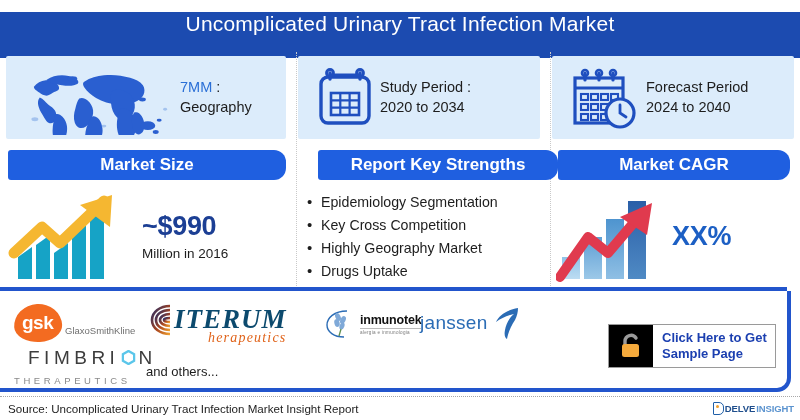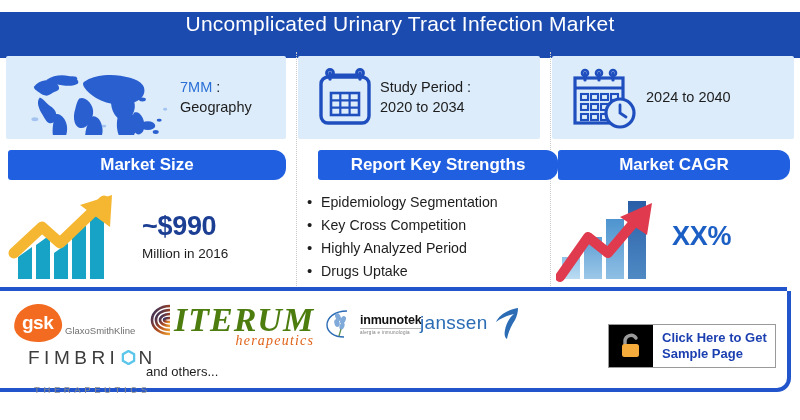--- a/index.html
+++ b/index.html
@@ -108,21 +108,21 @@
   }
   .gsk-blob span { color:#fff; font-size:19px; font-weight:700; letter-spacing:-.5px; transform:rotate(3deg); }
   .gsk-name { color:#6f6f6f; font-size:9.5px; margin-left:3px; margin-top:14px; }
 
   
   .iterum-wrap { left:140px; top:12px; }
   .iterum-swirl { width:32px; height:34px; }
   .iterum-txt { margin-left:2px; position:relative; }
   .iterum-main {
     font-family:"Liberation Serif", serif; font-style:italic; font-weight:700;
-    font-size:34px; color:#4d7c0f; letter-spacing:1px; line-height:.95;
+    font-size:27px; color:#0c4a6e; letter-spacing:1px; line-height:.95;
   }
   .iterum-sub {
     font-family:"Liberation Serif", serif; font-style:italic;
     font-size:14px; color:#e0631a; letter-spacing:1.2px;
     position:absolute; right:0; bottom:-13px;
   }
 
   
   .inmu-wrap { left:325px; top:18px; }
   .inmu-mark { width:26px; height:30px; }
@@ -135,21 +135,21 @@
   .jan-name { font-size:19px; color:#2b6cb5; letter-spacing:.3px; }
   .jan-mark { width:26px; height:32px; margin-left:5px; }
 
   
   .fim-wrap { left:14px; top:57px; display:block; }
   .fim-main {
     font-size:19px; color:#3d3d3d; letter-spacing:4.5px; line-height:1;
     display:flex; align-items:center;margin-left:14px;
   }
   .fim-o { display:inline-block; width:15px; height:15px; margin:0 2px; }
-  .fim-sub { font-size:9.5px; color:#8a8a8a; letter-spacing:3.6px; margin-top:17px; text-align:right; padding-right:6px; }
+  .fim-sub { font-size:9.5px; color:#8a8a8a; letter-spacing:3.6px; margin-top:8px; text-align:left; padding-right:6px; }
 
   .others { position:absolute; left:146px; top:73px; font-size:13px; color:#1d1d1d; }
 
   
   .cta {
     position:absolute; left:608px; top:33px;
     width:168px; height:44px; background:#fff;
     border:1px solid #9a9a9a; display:flex; align-items:center;
   }
   .cta-icon {
@@ -266,20 +266,21 @@
               <rect x="21" y="38" width="7" height="6"></rect>
             <rect x="31" y="38" width="7" height="6"></rect>
             <rect x="11" y="48" width="7" height="6"></rect>
               <rect x="21" y="48" width="7" height="6"></rect>
             <rect x="31" y="48" width="7" height="6"></rect>
           </g>
           <circle cx="50" cy="47" r="14" fill="#dcecfb" stroke="#1f4fbf" stroke-width="3.2"></circle>
           <path d="M50 39v8l6 4" fill="none" stroke="#1f4fbf" stroke-width="2.8" stroke-linecap="round"></path>
         </svg>
         <div class="txt">
+          <div>Forecast Period</div>
           <div>2024 to 2040</div>
         </div>
       </div>
     </div>
   </div>
 
   <div class="bars">
     <div class="bar b1">Market Size</div>
     <div class="bar b2">Report Key Strengths</div>
     <div class="bar b3">Market CAGR</div>
@@ -302,21 +303,21 @@
       <div class="msize-text">
         <div class="big">~$990</div>
         <div class="sub">Million in 2016</div>
       </div>
     </div>
 
     <div class="midcol m2">
       <ul class="bullets">
         <li>Epidemiology Segmentation</li>
         <li>Key Cross Competition</li>
-        <li>Highly Analyzed Period</li>
+        <li>Highly Geography Market</li>
         <li>Drugs Uptake</li>
       </ul>
     </div>
 
     <div class="midcol m3">
       <svg class="cagricon" viewBox="0 0 116 92">
         <defs>
           <linearGradient id="gb1" x1="0" y1="0" x2="0" y2="1">
             <stop offset="0" stop-color="#8fc3e8"></stop>
               <stop offset="1" stop-color="#bcdcf2"></stop>
@@ -423,14 +424,22 @@
         </div>
         <div class="cta-label">
           <div>Click Here to Get</div>
           <div>Sample Page</div>
         </div>
       </div>
 
     </div>
   </div>
 
+  <div class="footer">
+    <div class="src">Source: Uncomplicated Urinary Tract Infection Market Insight Report</div>
+    <div class="di">
+      <span class="di-d"></span>
+      <span class="di-t1">DELVE</span>
+      <span class="di-t2">INSIGHT</span>
+    </div>
+  </div>
 
 </div>
 
 </body></html>

